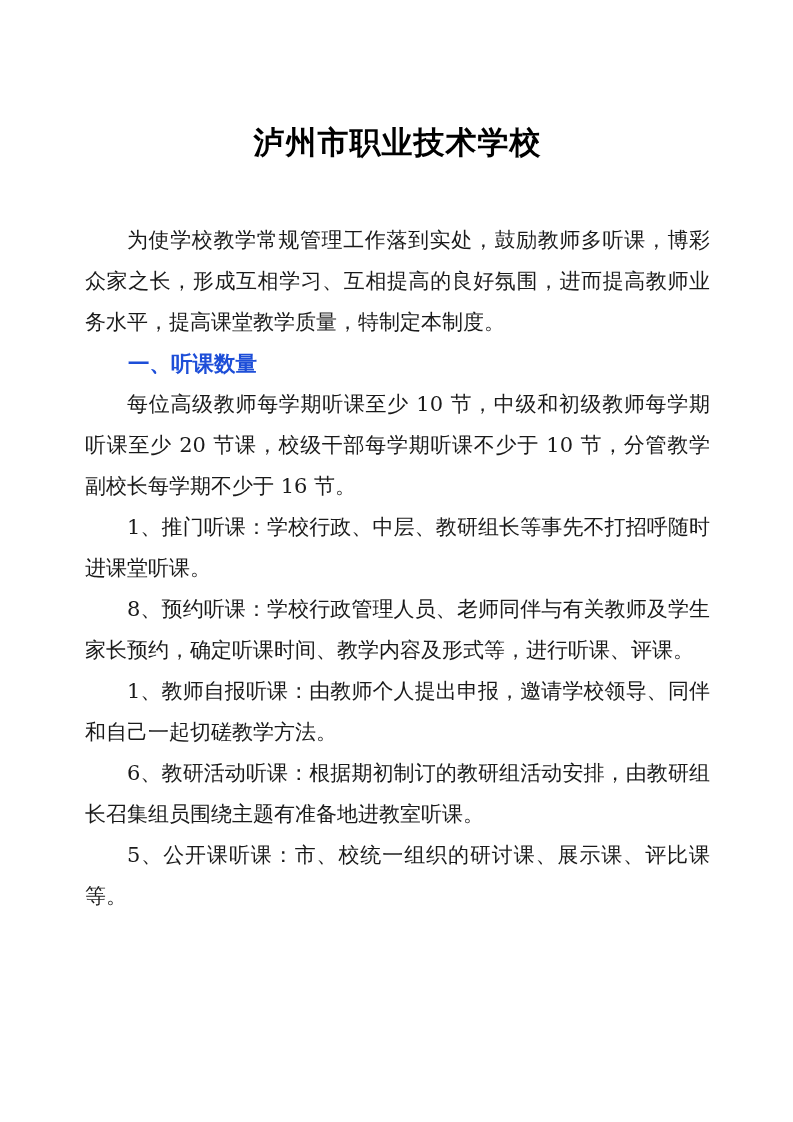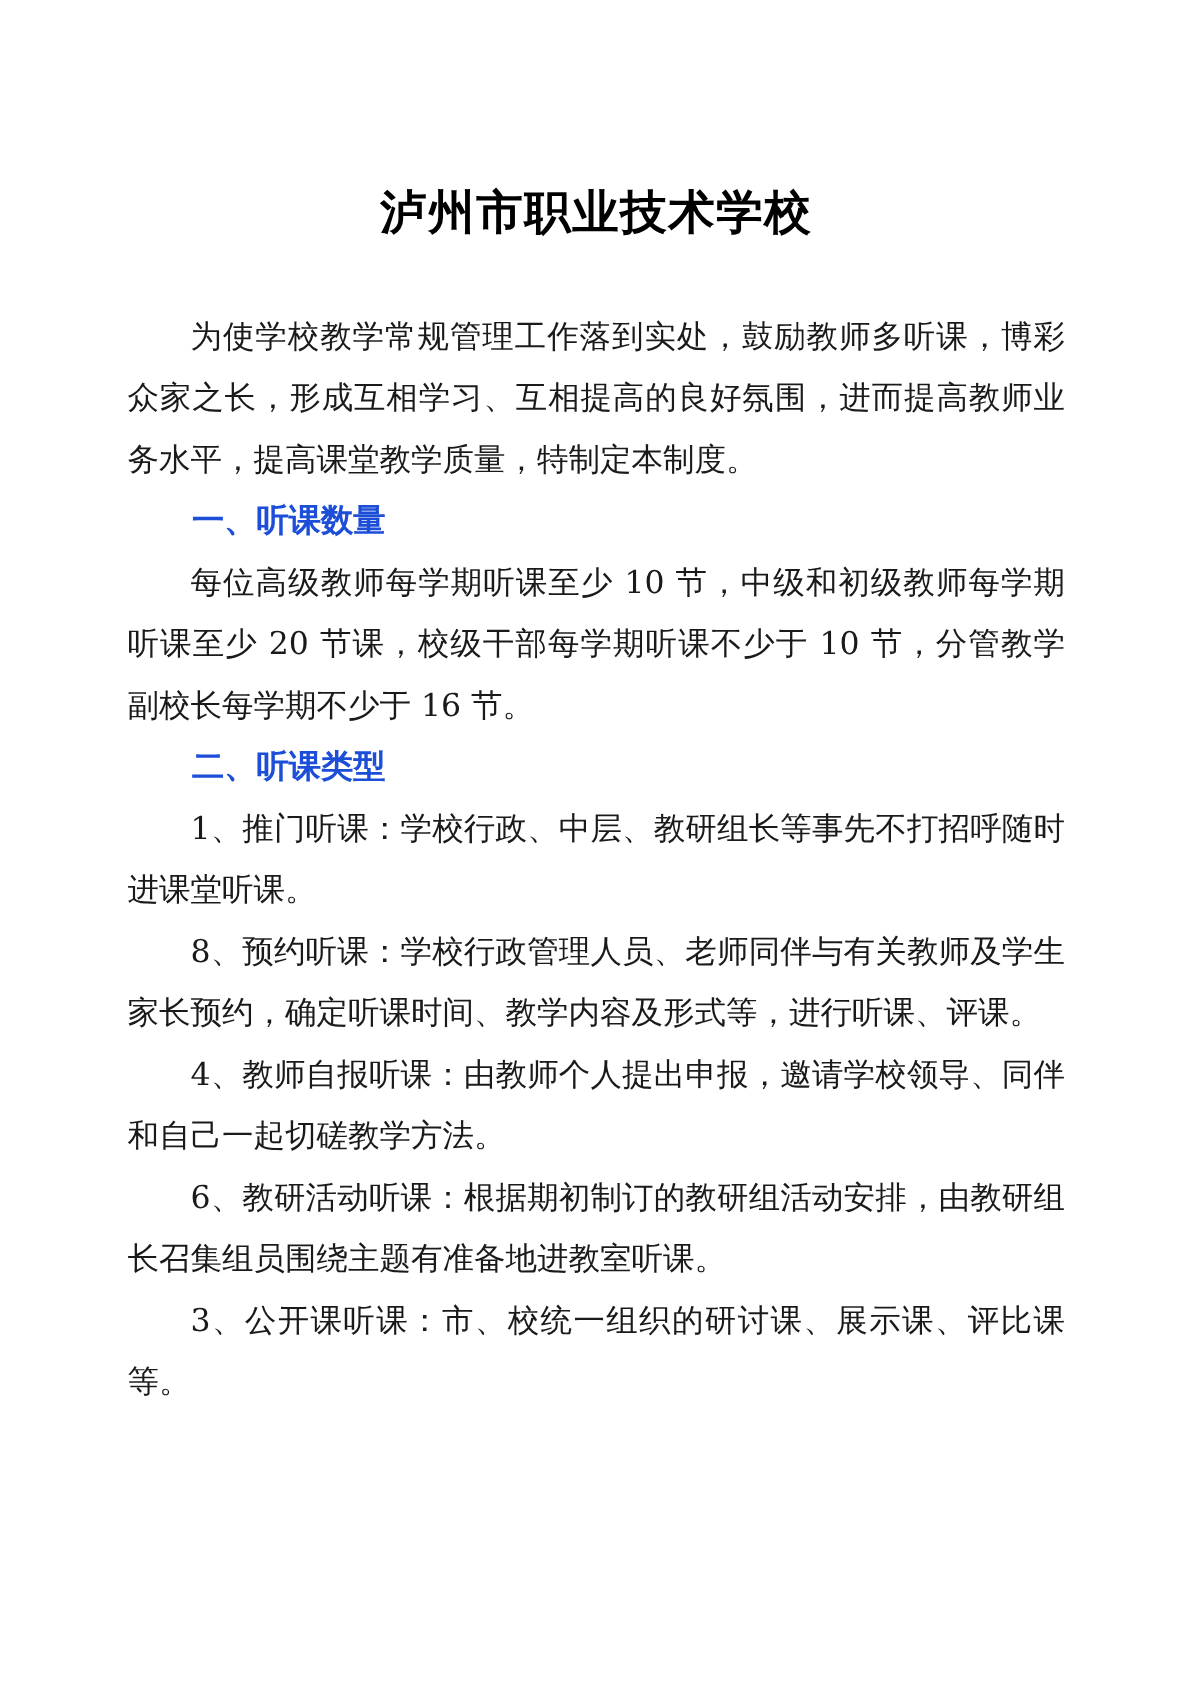--- a/index.html
+++ b/index.html
@@ -25,21 +25,21 @@
     font-weight: bold;
     font-size: 31px;
     line-height: 44px;
     color: #000000;
     letter-spacing: 1px;
   }
   .title-line {
     display: block;
   }
   .doc-body {
-    margin-top: 40px;
+    margin-top: 56px;
     font-size: 21px;
     line-height: 41px;
     text-align: justify;
   }
   .para {
     margin: 0;
     text-indent: 2em;
     font-weight: normal;
     color: #1a1a1a;
   }
@@ -63,27 +63,26 @@
   </h1>
 
   <div class="doc-body">
 
     <p class="para">为使学校教学常规管理工作落到实处，鼓励教师多听课，博彩众家之长，形成互相学习、互相提高的良好氛围，进而提高教师业务水平，提高课堂教学质量，特制定本制度。</p>
 
     <h2 class="sec-heading">一、听课数量</h2>
 
     <p class="para">每位高级教师每学期听课至少 10 节，中级和初级教师每学期听课至少 20 节课，校级干部每学期听课不少于 10 节，分管教学副校长每学期不少于 16 节。</p>
 
-    <h2 class="sec-heading">二、听课类型</h2>
 
     <p class="para">1、推门听课：学校行政、中层、教研组长等事先不打招呼随时进课堂听课。</p>
 
     <p class="para">8、预约听课：学校行政管理人员、老师同伴与有关教师及学生家长预约，确定听课时间、教学内容及形式等，进行听课、评课。</p>
 
-    <p class="para">4、教师自报听课：由教师个人提出申报，邀请学校领导、同伴和自己一起切磋教学方法。</p>
+    <p class="para">1、教师自报听课：由教师个人提出申报，邀请学校领导、同伴和自己一起切磋教学方法。</p>
 
     <p class="para">6、教研活动听课：根据期初制订的教研组活动安排，由教研组长召集组员围绕主题有准备地进教室听课。</p>
 
-    <p class="para">3、公开课听课：市、校统一组织的研讨课、展示课、评比课等。</p>
+    <p class="para">5、公开课听课：市、校统一组织的研讨课、展示课、评比课等。</p>
 
   </div>
 
 </div>
 
 </body></html>

